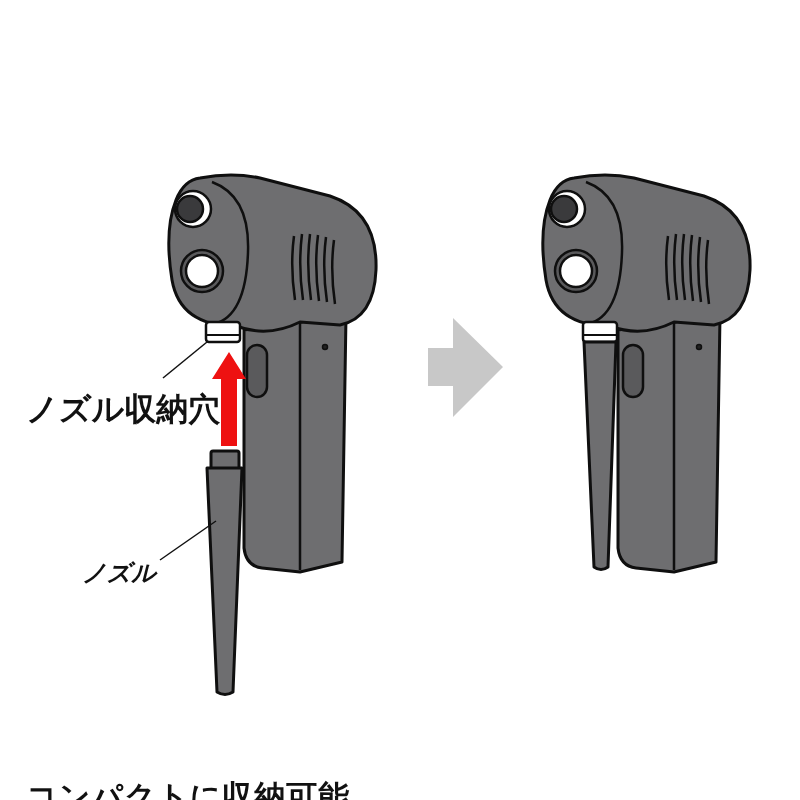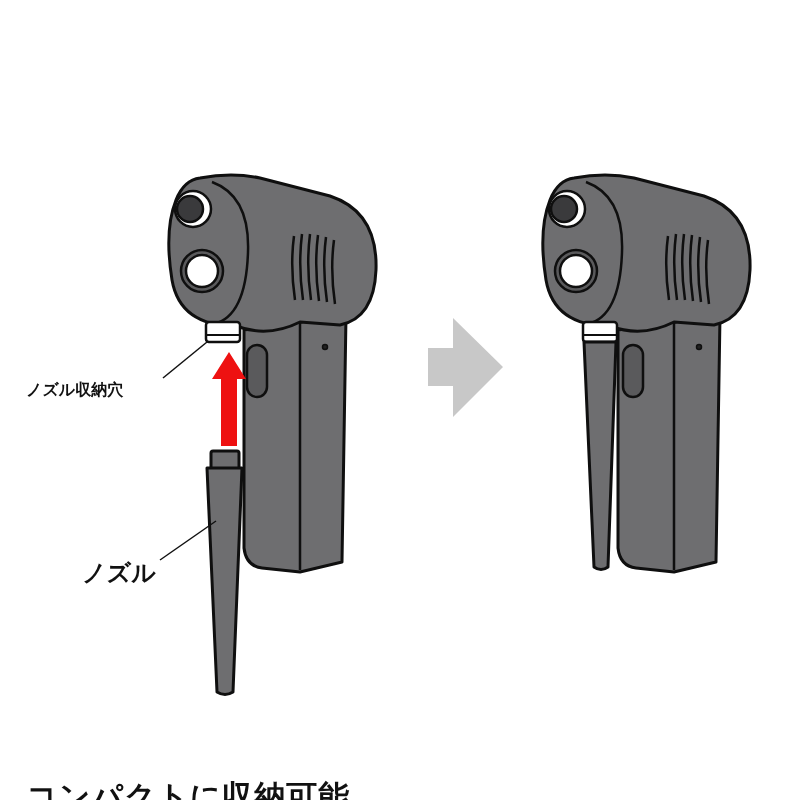--- a/index.html
+++ b/index.html
@@ -1,21 +1,21 @@
 <!DOCTYPE html>
 <html><head>
   <meta charset="utf-8">
   <style>
     html, body { margin: 0; padding: 0; background: #ffffff; }
     body { width: 800px; height: 800px; position: relative; overflow: hidden;
            font-family: "DejaVu Sans", "Liberation Sans", sans-serif; }
     #stage { position: absolute; left: 0; top: 0; width: 800px; height: 800px; }
     .label { position: absolute; color: #111111; font-weight: bold; white-space: nowrap; }
-    #label-hole { left: 26px; top: 380px; font-size: 16px; letter-spacing: 0px; }
-    #label-nozzle { left: 82px; top: 557px; font-size: 24px; }
+    #label-hole { left: 26px; top: 388px; font-size: 32px; letter-spacing: 0px; }
+    #label-nozzle { left: 82px; top: 557px; font-size: 24px; font-style: italic; }
     #caption { left: 26px; top: 776px; font-size: 31px; letter-spacing: 1px; }
   </style>
 </head>
 <body>
 
 <svg id="stage" viewBox="0 0 800 800" xmlns="http://www.w3.org/2000/svg">
 
   <g stroke="#0f0f0f" stroke-width="3" stroke-linejoin="round">
 
     <path d="M244 330 L244 548 Q246 566 262 568 L300 572 L342 562 L346 316 L300 322 Z" fill="#6e6e70"></path>

